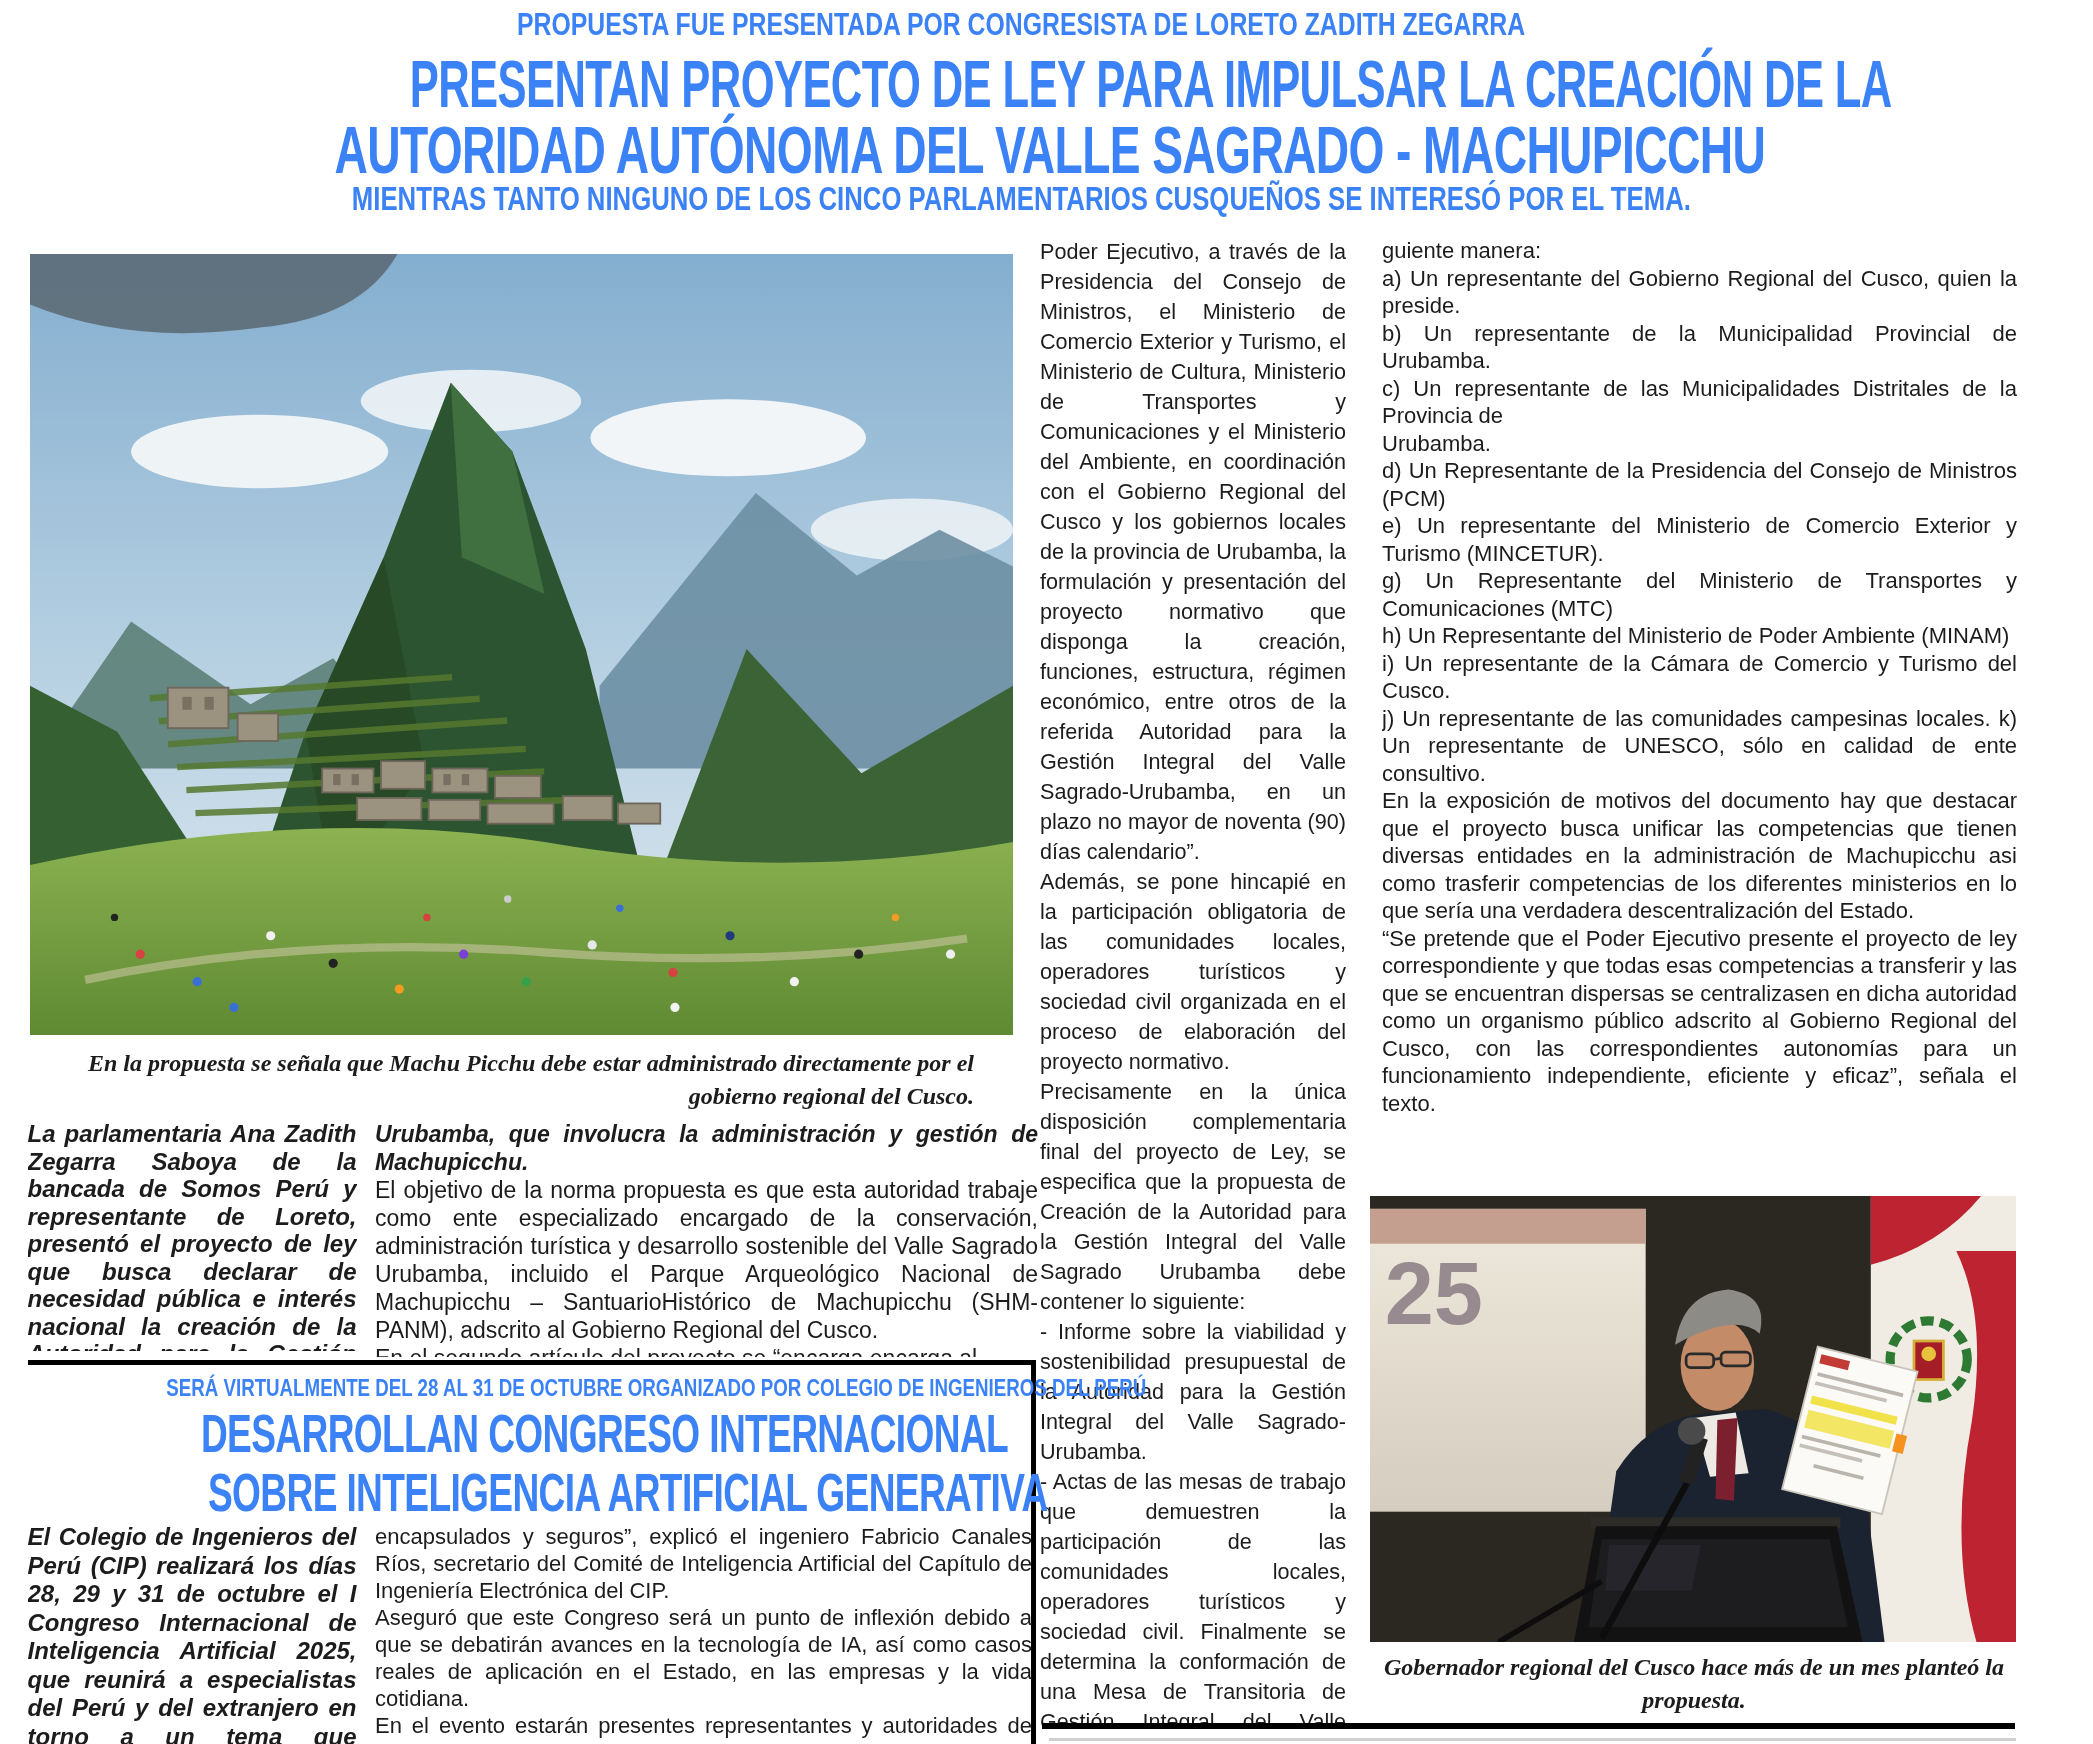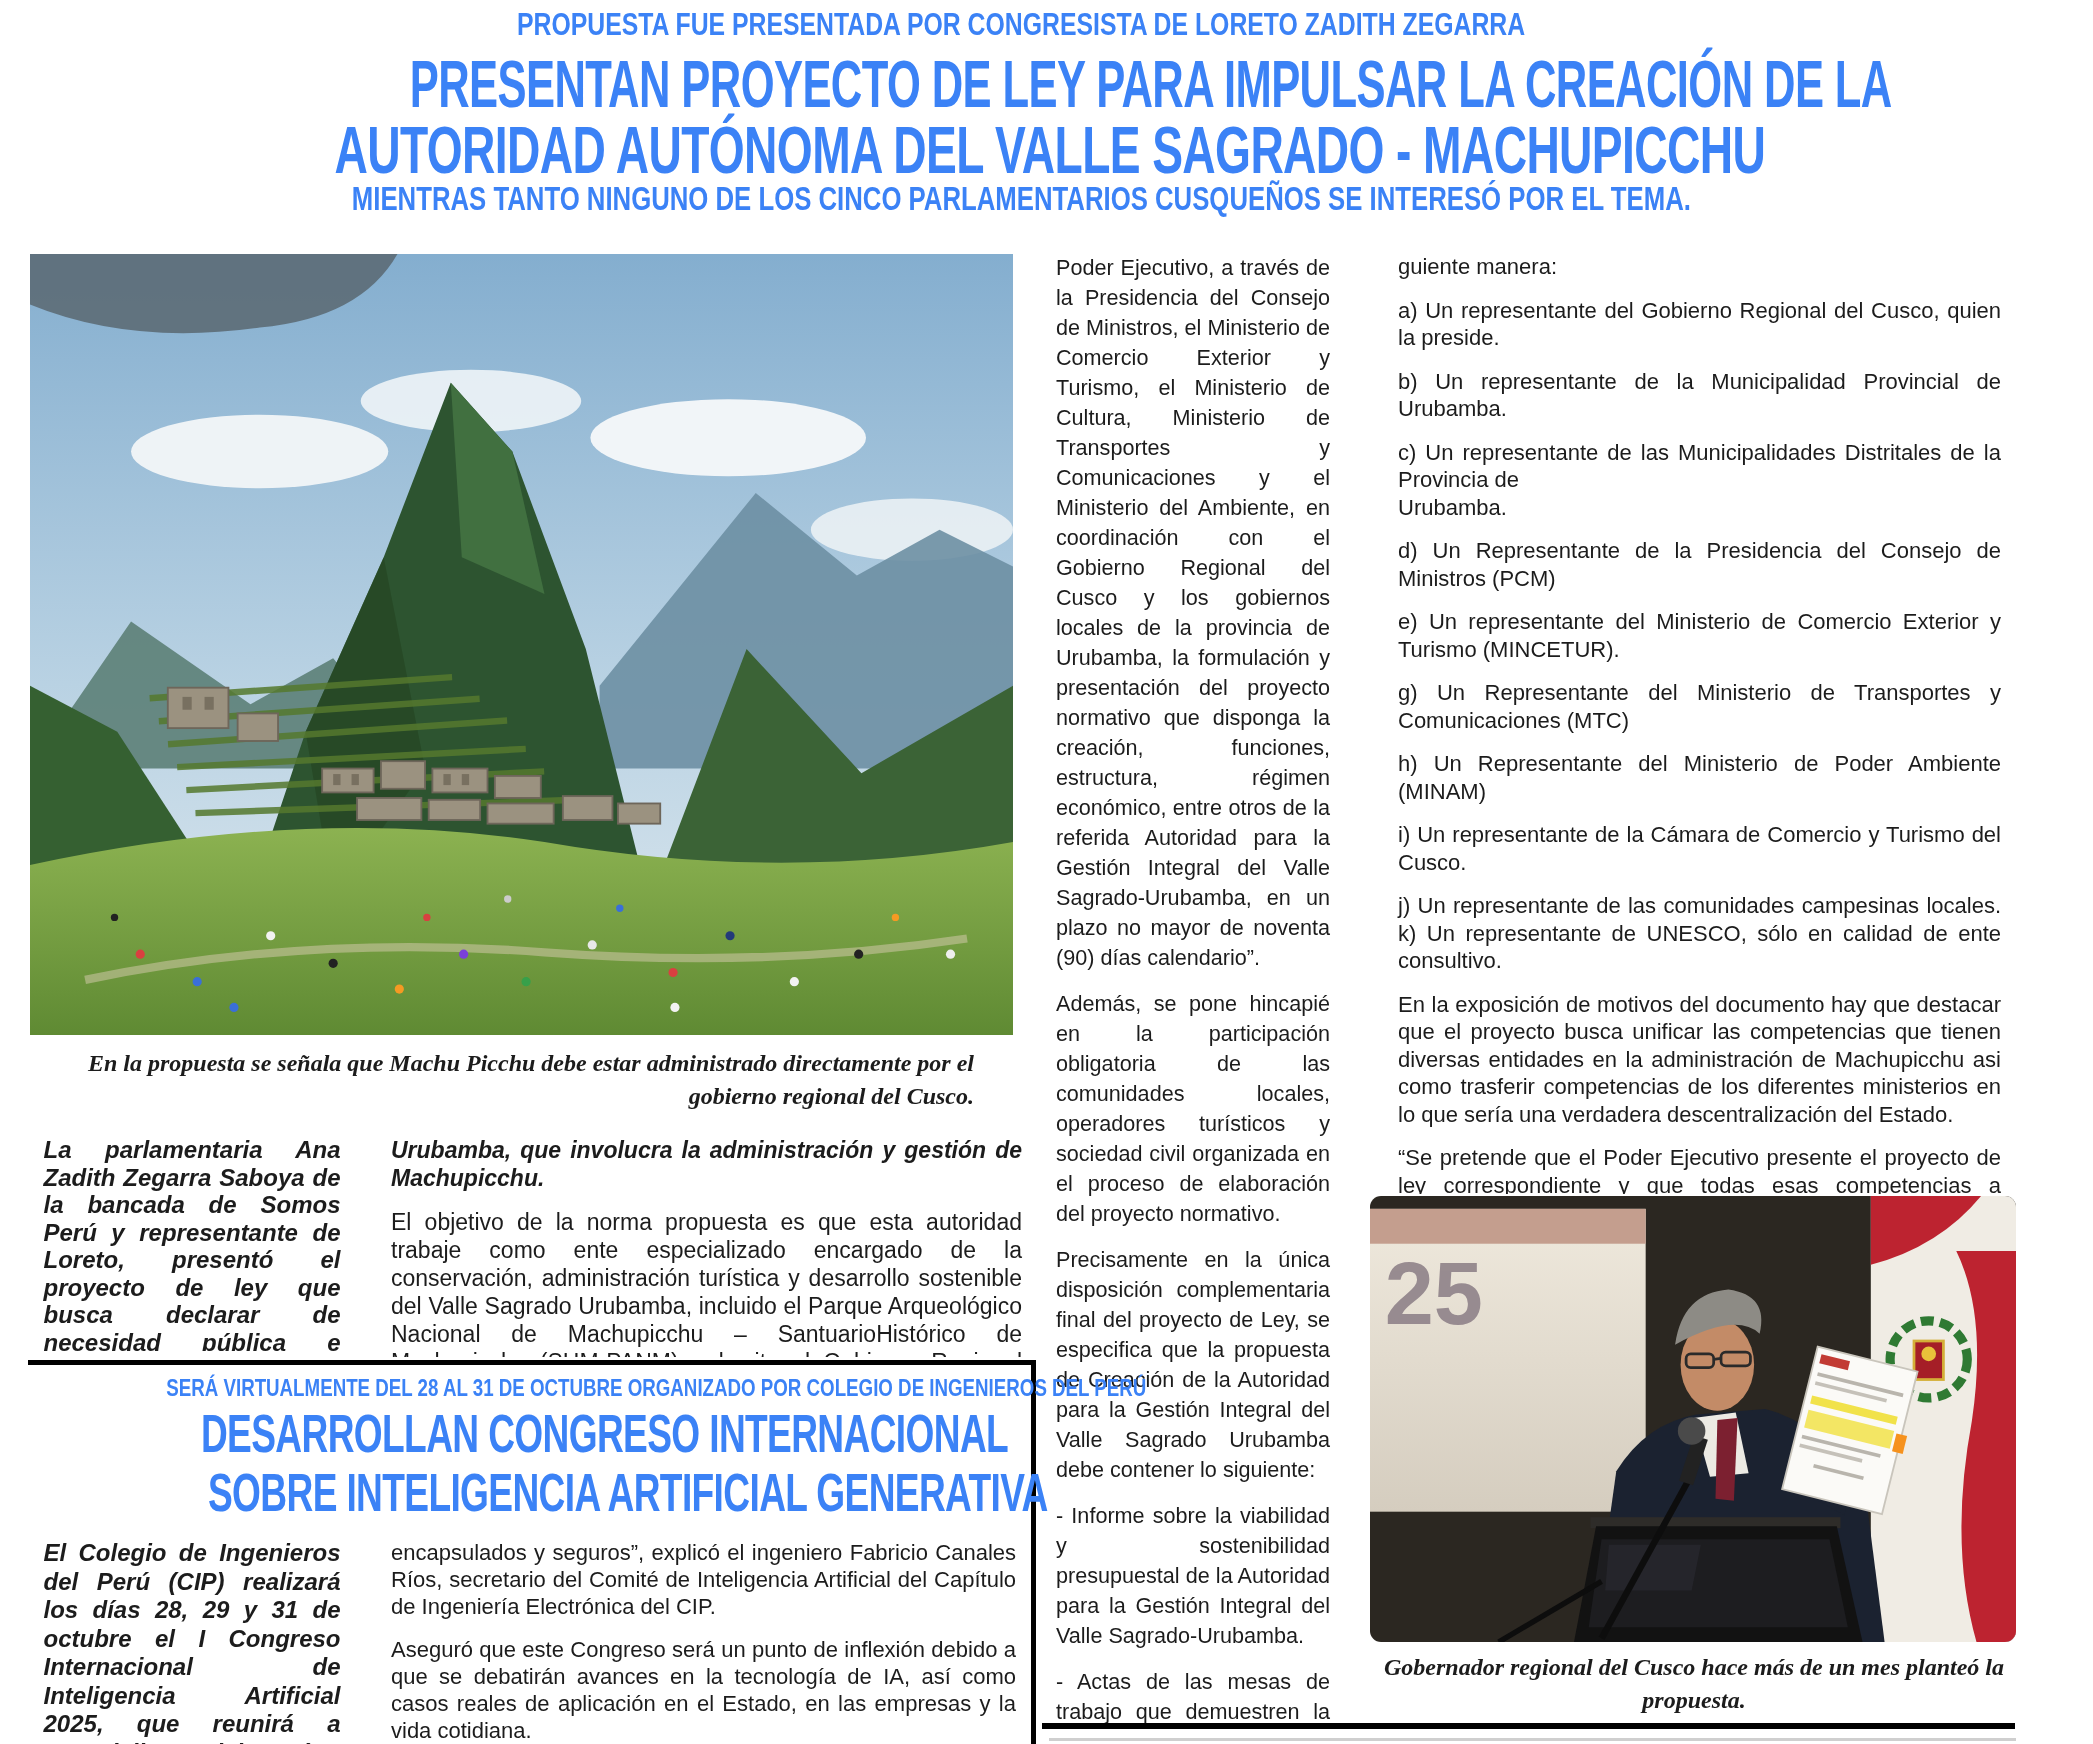--- a/index.html
+++ b/index.html
@@ -5,21 +5,21 @@
   html,body{margin:0;padding:0;}
   body{
     width:2094px;height:1745px;position:relative;overflow:hidden;
     background:#ffffff;color:#1c1c1c;
     font-family:"Liberation Sans", sans-serif;
   }
   .abs{position:absolute;}
   .center{text-align:center;}
   .blue{color:#3b82f6;}
   .cond{display:inline-block;white-space:nowrap;transform-origin:50% 50%;}
-  p{margin:16px;}
+  p{margin:0;}
 
   
   #kicker1{left:27.5px;top:7.3px;width:1988px;font-size:31px;font-weight:700;}
   #kicker1 .cond{transform:scaleX(.80);}
   #hl1a{left:27.5px;top:46px;width:1988px;font-size:66px;font-weight:700;letter-spacing:-0.9px;}
   #hl1a .cond{transform:scaleX(.66);}
   #hl1b{left:27.5px;top:112px;width:1988px;font-size:66px;font-weight:700;letter-spacing:-0.9px;}
   #hl1b .cond{transform:scaleX(.70);}
   #subhead{left:27.5px;top:180px;width:1988px;font-size:33px;font-weight:700;}
   #subhead .cond{transform:scaleX(.78);}
@@ -32,21 +32,21 @@
   #a1col1{left:27.5px;top:1120px;width:329px;height:231px;overflow:hidden;
     font-style:italic;font-weight:700;font-size:24px;line-height:27.5px;text-align:justify;}
   #a1col2{left:375px;top:1120px;width:663px;height:237px;overflow:hidden;
     font-size:23px;line-height:28px;text-align:justify;}
   #a1col2 .lead{font-style:italic;font-weight:700;}
   #a1col3{left:1040px;top:237px;width:306px;height:1490px;overflow:hidden;
     font-size:21.6px;line-height:30px;text-align:justify;}
   #a1col4{left:1382px;top:237px;width:635px;height:957px;overflow:hidden;
     font-size:22px;line-height:27.5px;text-align:justify;}
   #a1col4 .pre{white-space:pre-line;}
-  #photo2{left:1370px;top:1196px;width:646px;height:446px;overflow:hidden;border-radius:11px;}
+  #photo2{left:1370px;top:1196px;width:646px;height:446px;overflow:hidden;}
   #caption2{left:1377px;top:1651px;width:634px;text-align:center;
     font-family:"Liberation Serif", serif;font-style:italic;font-weight:700;
     font-size:24px;line-height:33px;}
   #ruleBottom{left:1042px;top:1723px;width:973px;height:6.4px;background:#000;}
   #grayLine{left:1049px;top:1738px;width:967px;height:2.8px;background:#cfcfcf;}
 
   
   #a2ruleTop{left:27.5px;top:1360px;width:1008px;height:4.6px;background:#000;}
   #a2borderRight{left:1031px;top:1360px;width:4.6px;height:385px;background:#000;}
   #kicker2{left:27.5px;top:1374px;width:1004px;font-size:24px;font-weight:700;}

